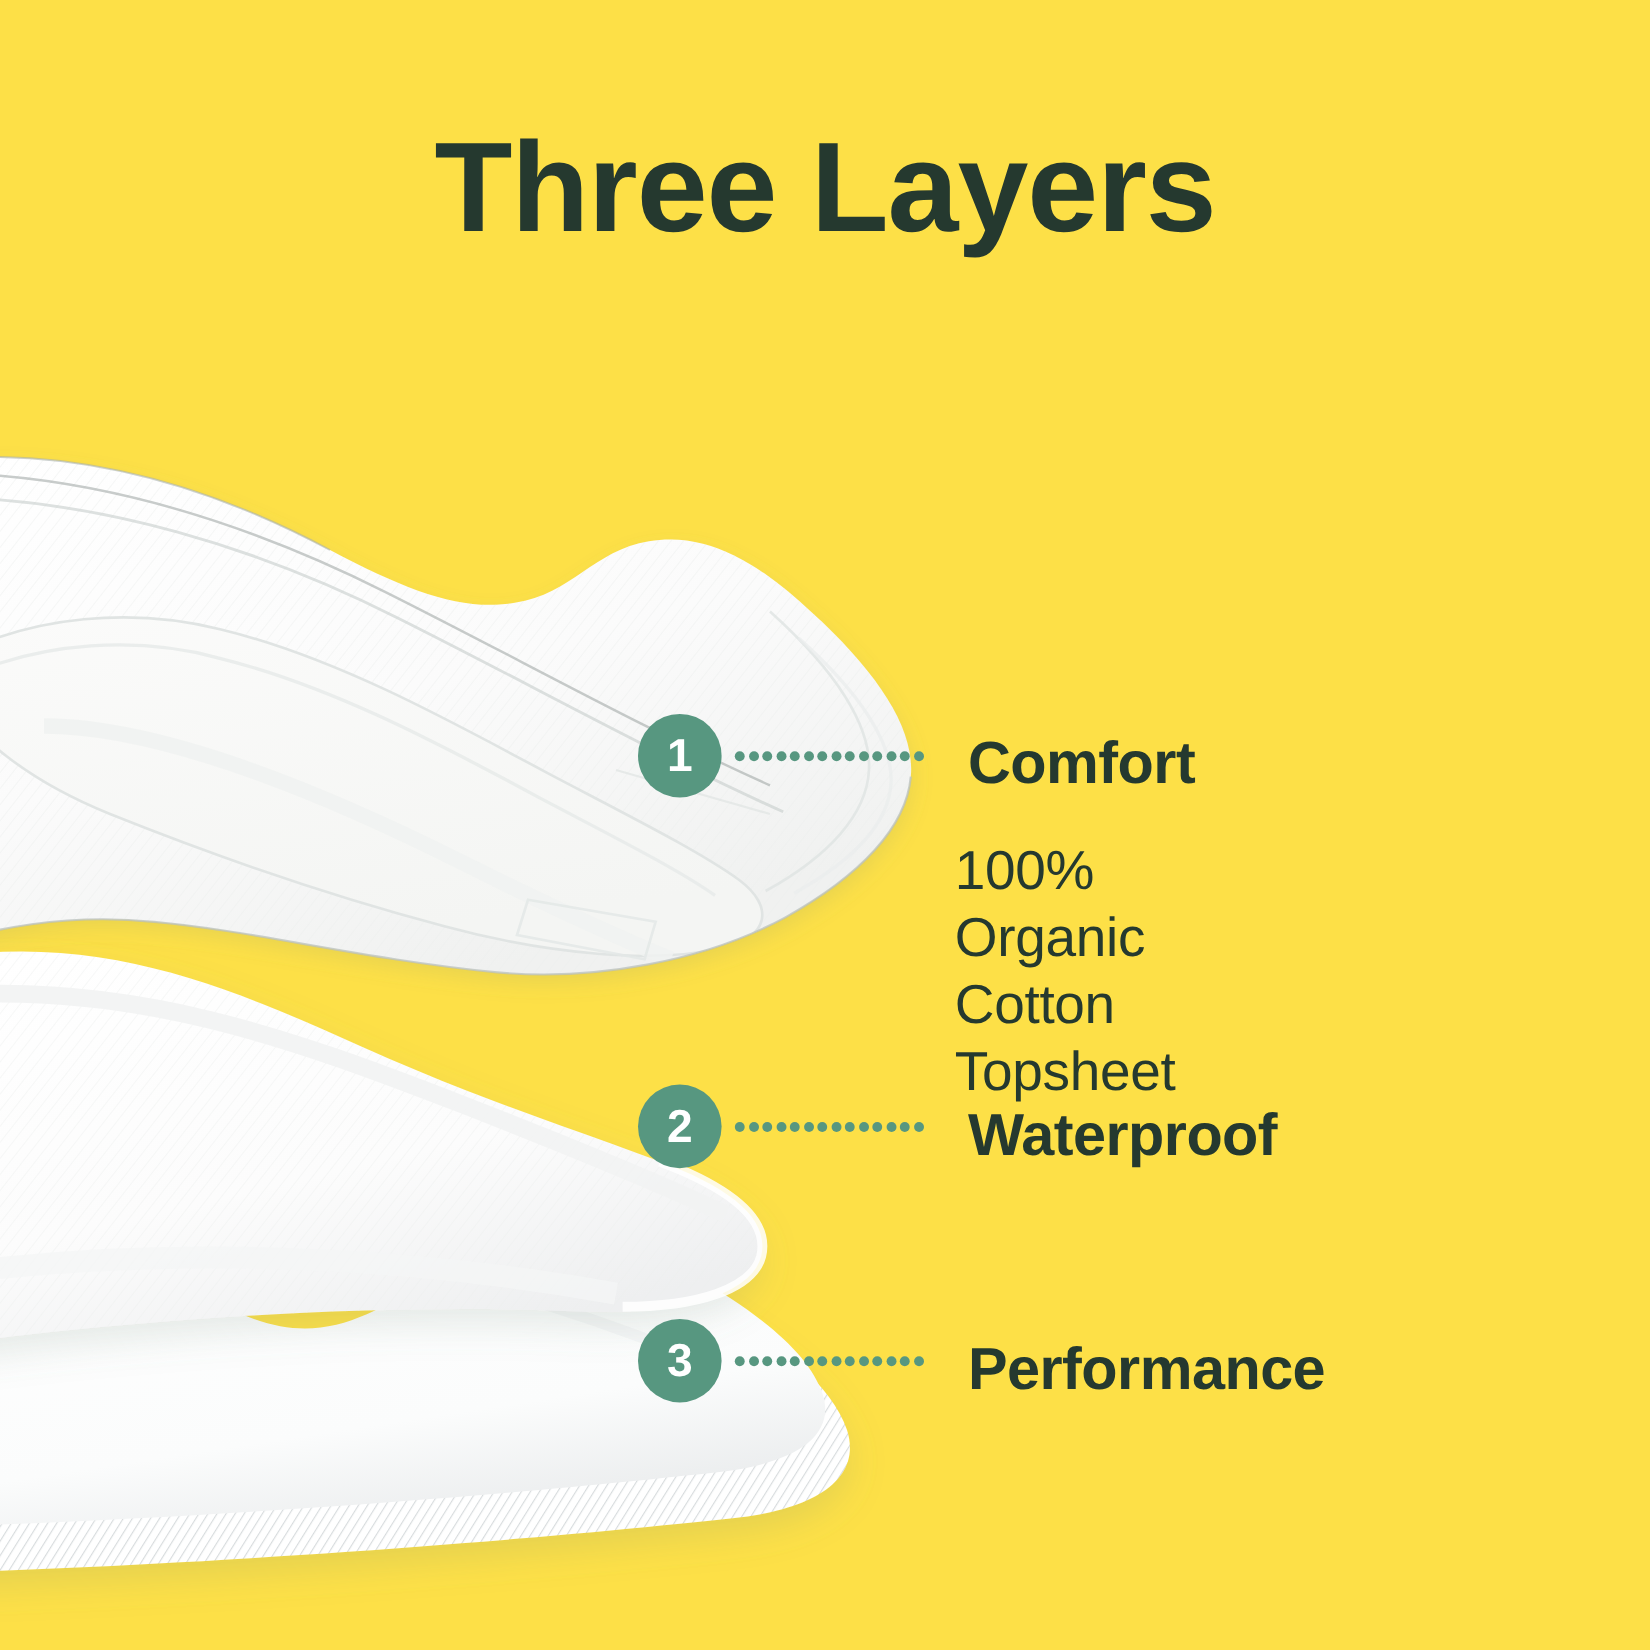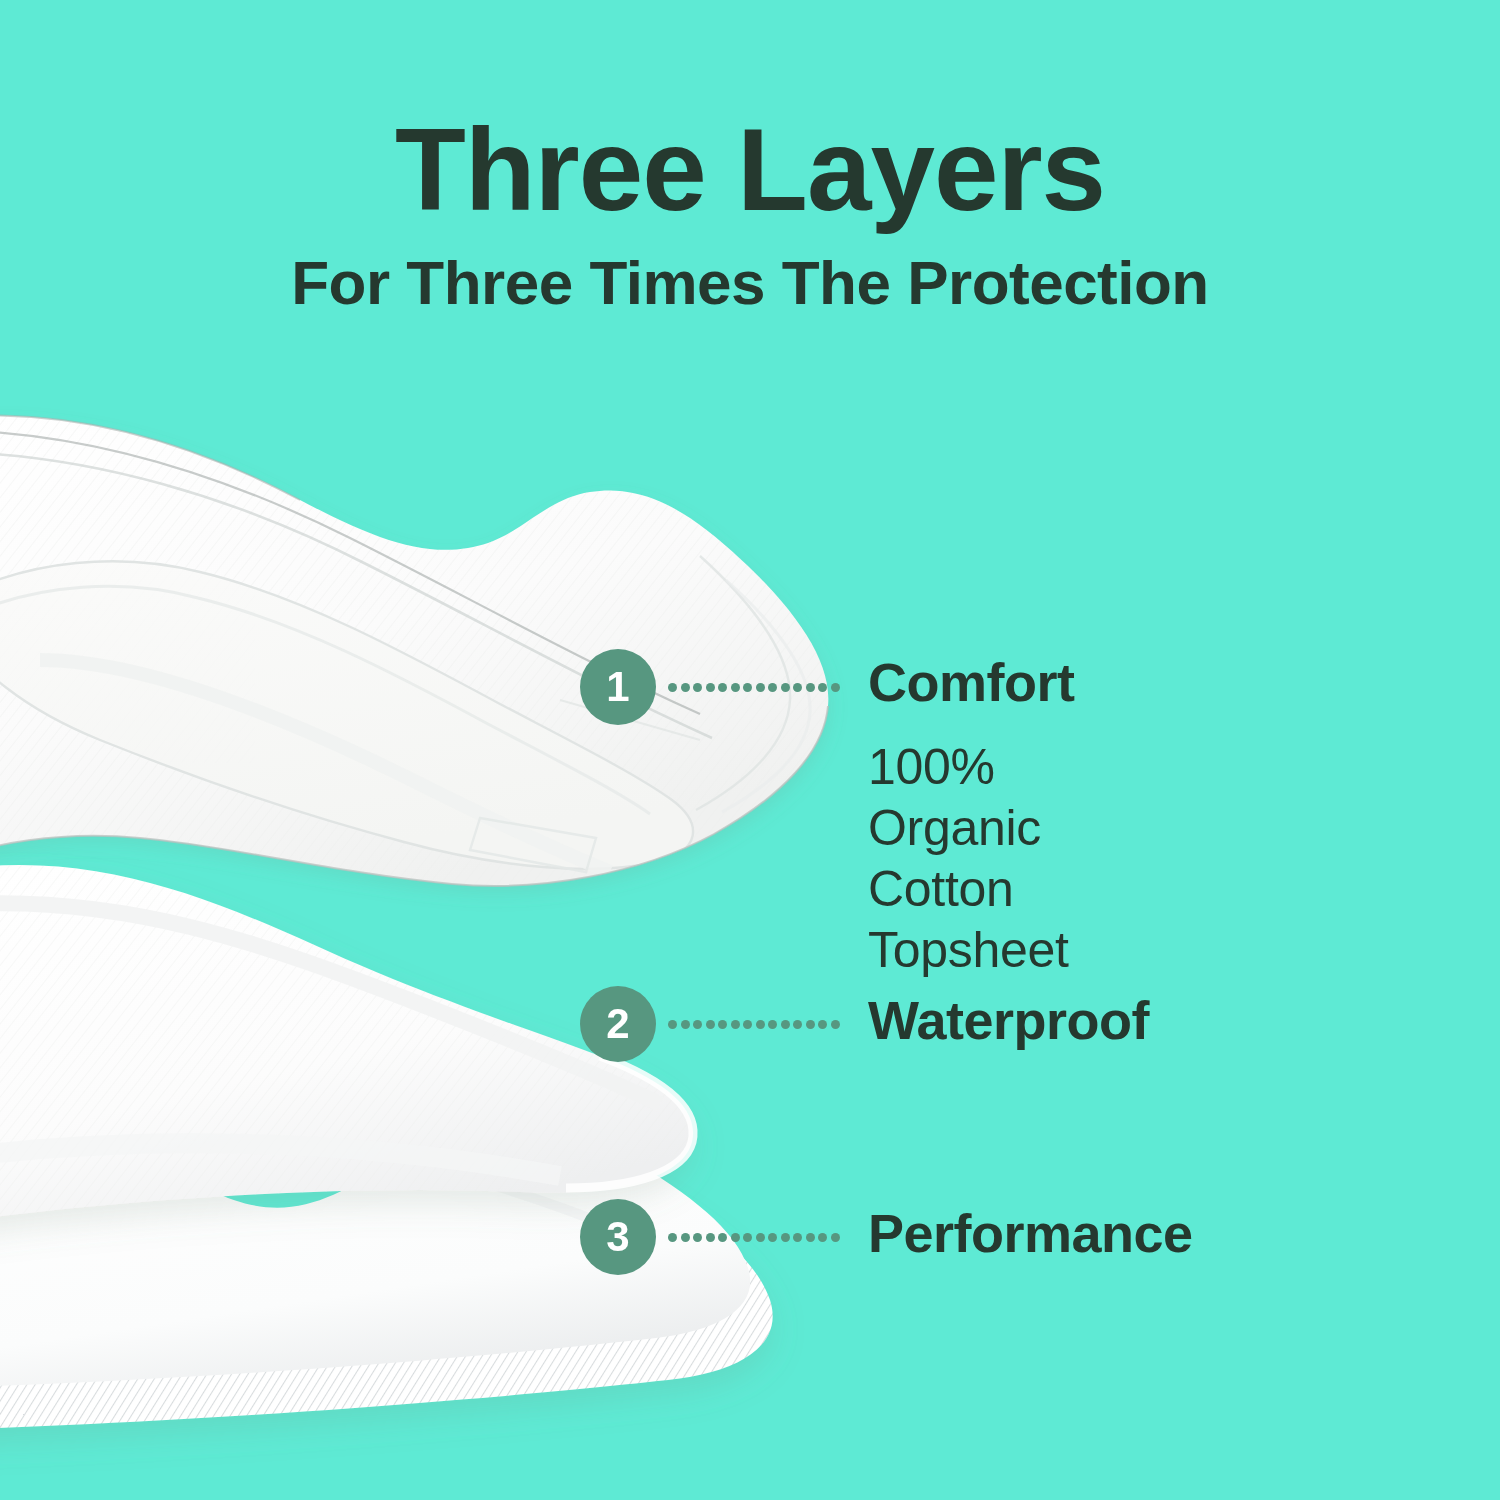--- a/index.html
+++ b/index.html
@@ -4,21 +4,21 @@
 <style>
   html, body {
     margin: 0;
     padding: 0;
     background: #ffffff;
   }
   #infographic {
     position: relative;
     width: 1500px;
     height: 1500px;
-    background: #5eead4;
+    background: #fde047;
     overflow: hidden;
     font-family: "Liberation Sans", sans-serif;
     -webkit-font-smoothing: antialiased;
   }
 
   
   .header-block {
     position: absolute;
     top: 0;
     left: 0;
@@ -85,21 +85,21 @@
     width: 9px;
     height: 9px;
     border-radius: 50%;
     background: #579780;
   }
   .ctext {
     position: absolute;
     left: 868px;
   }
   .ctext .c-head {
-    margin: 0;
+    margin: 12px;
     font-size: 54px;
     font-weight: 700;
     line-height: 1.0;
     letter-spacing: -0.5px;
     color: #25392f;
     white-space: nowrap;
   }
   .ctext .c-sub {
     margin: 0;
     padding-top: 28px;
@@ -124,21 +124,20 @@
   #callout-3 .dots  { left: 668px; top: 1232px; width: 172px; }
   #callout-3 .ctext { top: 1206px; }
 </style>
 </head>
 <body>
 
 <div id="infographic">
 
   <div class="header-block">
     <h1 class="title">Three Layers</h1>
-    <h2 class="subtitle">For Three Times The Protection</h2>
   </div>
 
   <svg class="illustration" viewBox="0 0 1500 1500">
     <defs>
 
       <linearGradient id="gTop" x1="0" y1="0" x2="0.55" y2="1">
         <stop offset="0%" stop-color="#ffffff"></stop>
         <stop offset="55%" stop-color="#fbfbfb"></stop>
         <stop offset="100%" stop-color="#f0f1f0"></stop>
       </linearGradient>

